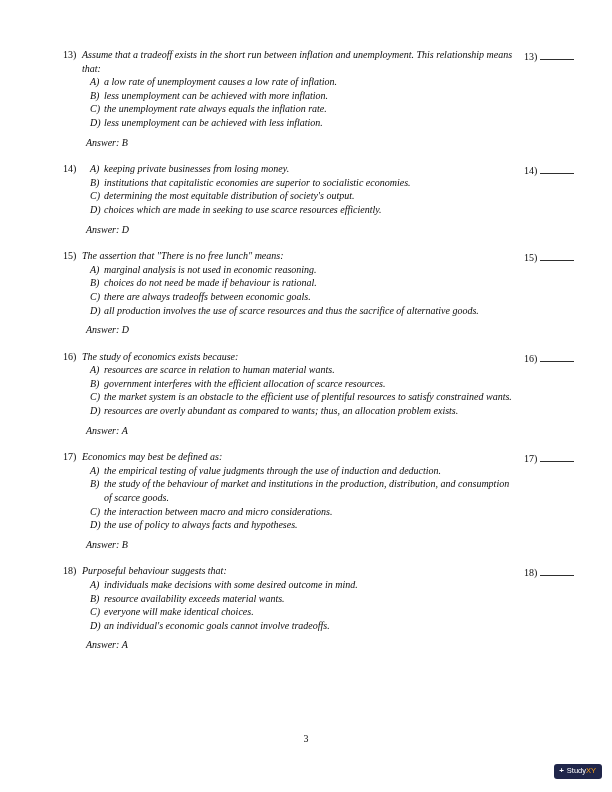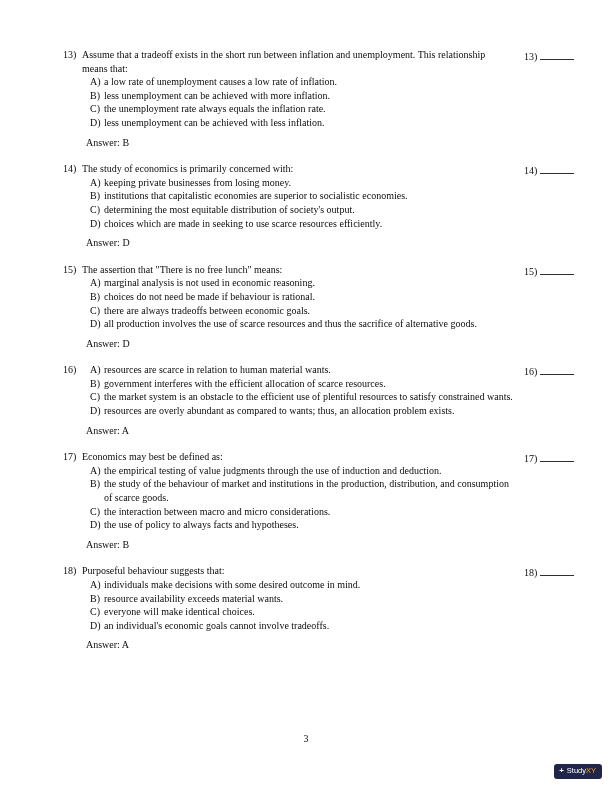--- a/index.html
+++ b/index.html
@@ -11,21 +11,21 @@
     font-family: "Liberation Serif", "DejaVu Serif", serif;
     font-size: 10px;
     line-height: 13.6px;
     color: #0c0c0c;
     position: relative;
     overflow: hidden;
   }
   .content { padding: 48px 38px 0 63px; }
   .question { display: flex; align-items: flex-start; margin-bottom: 13px; }
   .q-num { flex: 0 0 19px; width: 19px; }
-  .q-main { flex: 0 0 431px; width: 431px; }
+  .q-main { flex: 0 0 431px; width: 431px; font-style: italic; }
   .q-stem { }
   .options { margin-left: 8px; }
   .option { display: flex; }
   .opt-label { flex: 0 0 14px; width: 14px; }
   .opt-text { flex: 1; }
   .answer { margin-top: 6px; margin-left: 4px; }
   .q-right { flex: 1; padding-left: 11px; white-space: nowrap; }
   .blank-line {
     display: inline-block;
     width: 34px;
@@ -89,21 +89,20 @@
   </div>
 </div>
       <div class="answer">Answer: B</div>
     </div>
     <div class="q-right"><span>13)</span><span class="blank-line"></span></div>
   </div>
 
   <div class="question">
     <div class="q-num">14)</div>
     <div class="q-main">
-      <div class="q-stem">The study of economics is primarily concerned with:</div>
       <div class="options">
   <div class="option">
     <div class="opt-label">A)</div>
     <div class="opt-text">keeping private businesses from losing money.</div>
   </div>
 
   <div class="option">
     <div class="opt-label">B)</div>
     <div class="opt-text">institutions that capitalistic economies are superior to socialistic economies.</div>
   </div>
@@ -149,20 +148,21 @@
   </div>
 </div>
       <div class="answer">Answer: D</div>
     </div>
     <div class="q-right"><span>15)</span><span class="blank-line"></span></div>
   </div>
 
   <div class="question">
     <div class="q-num">16)</div>
     <div class="q-main">
+      <div class="q-stem">The study of economics exists because:</div>
       <div class="options">
   <div class="option">
     <div class="opt-label">A)</div>
     <div class="opt-text">resources are scarce in relation to human material wants.</div>
   </div>
 
   <div class="option">
     <div class="opt-label">B)</div>
     <div class="opt-text">government interferes with the efficient allocation of scarce resources.</div>
   </div>

